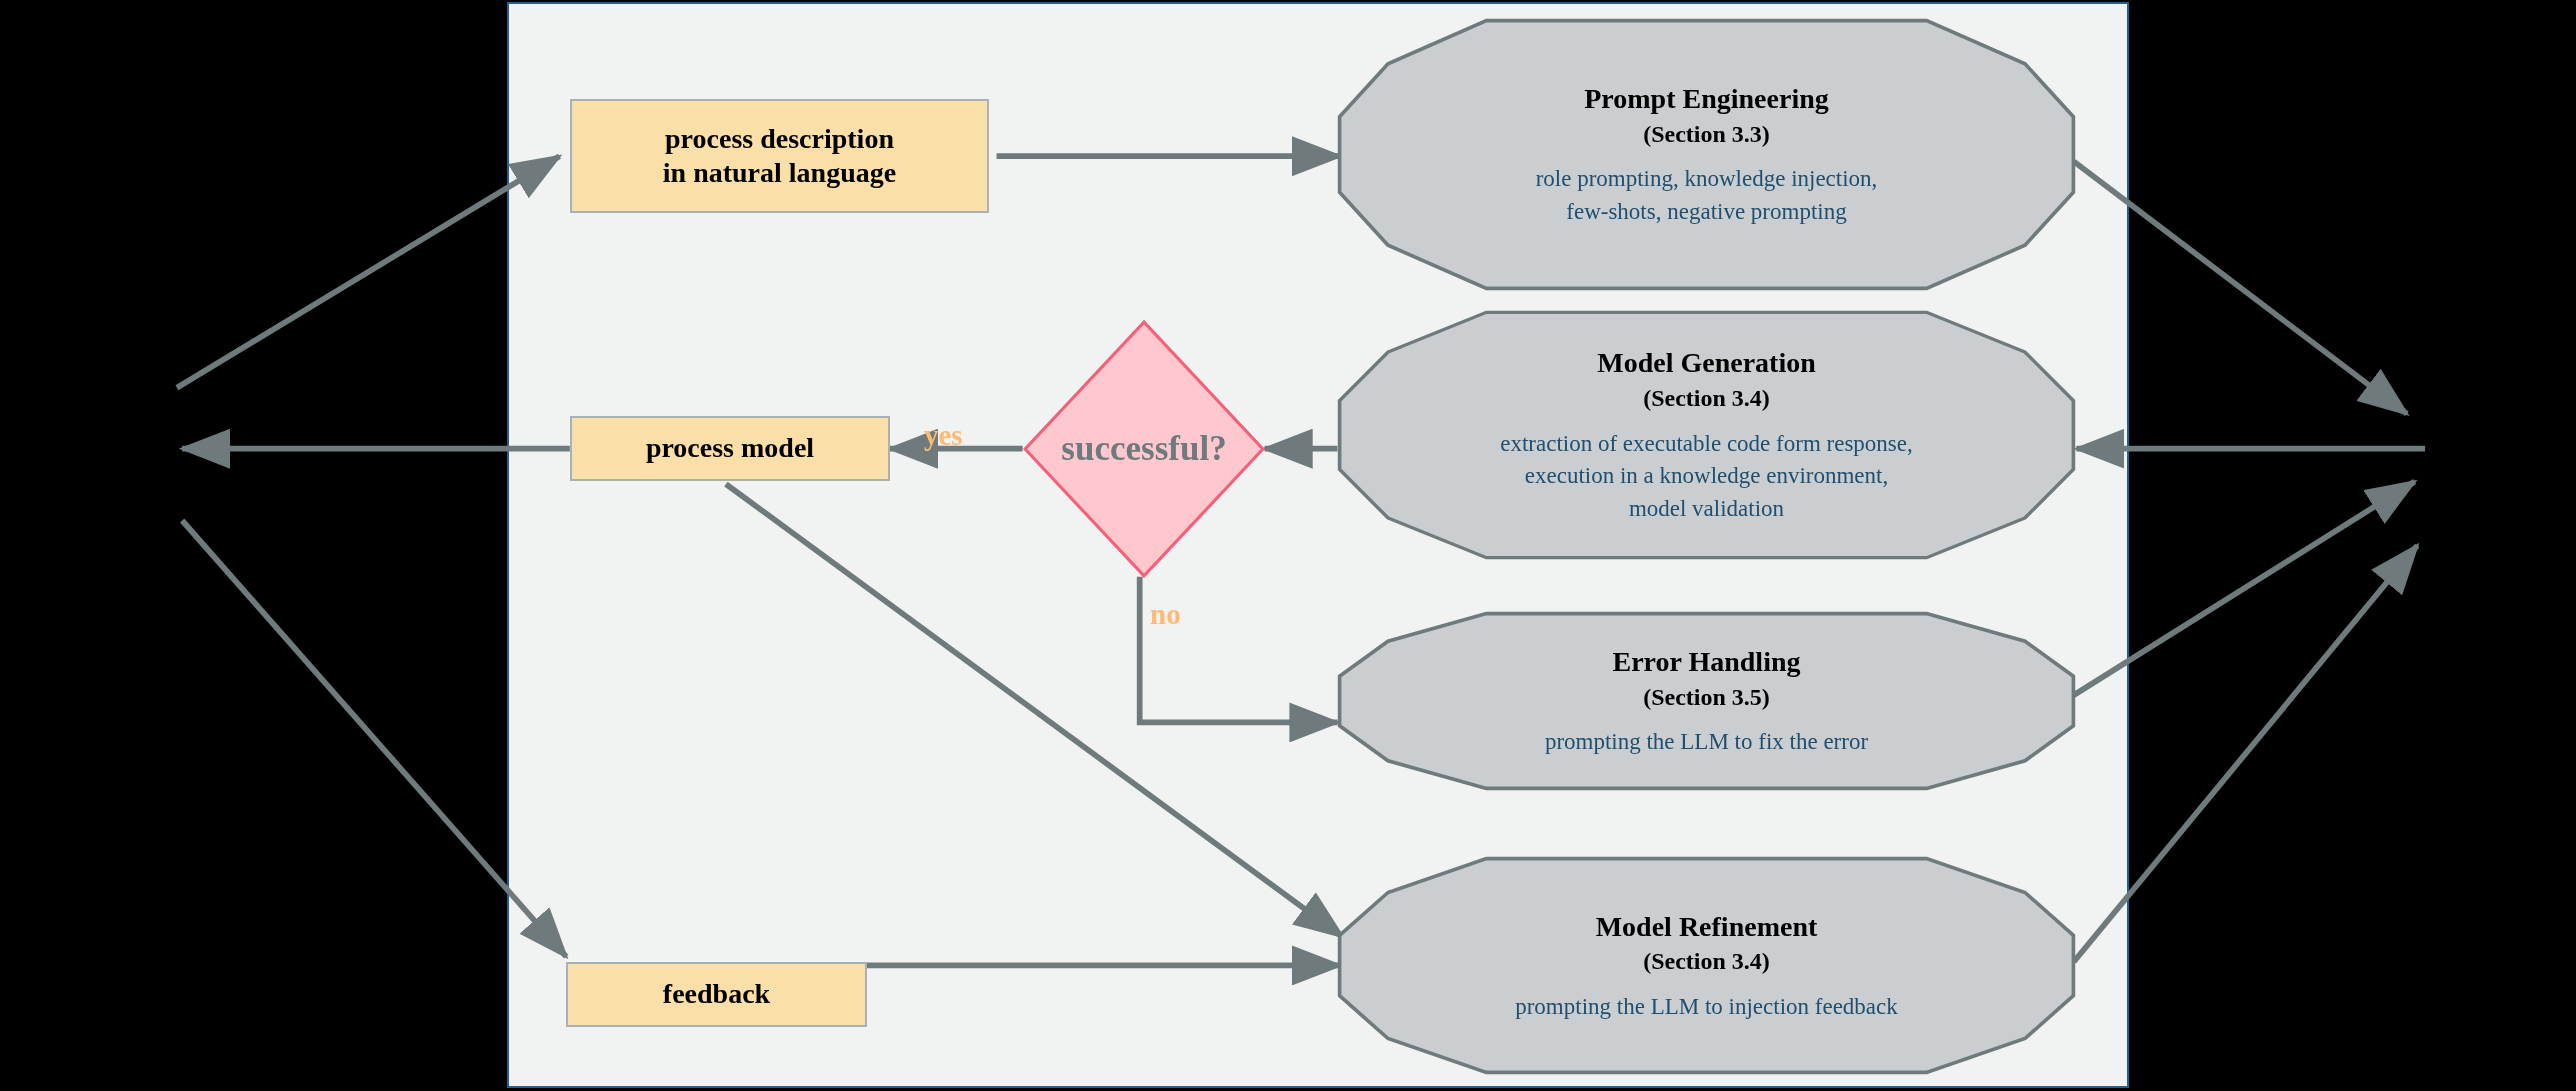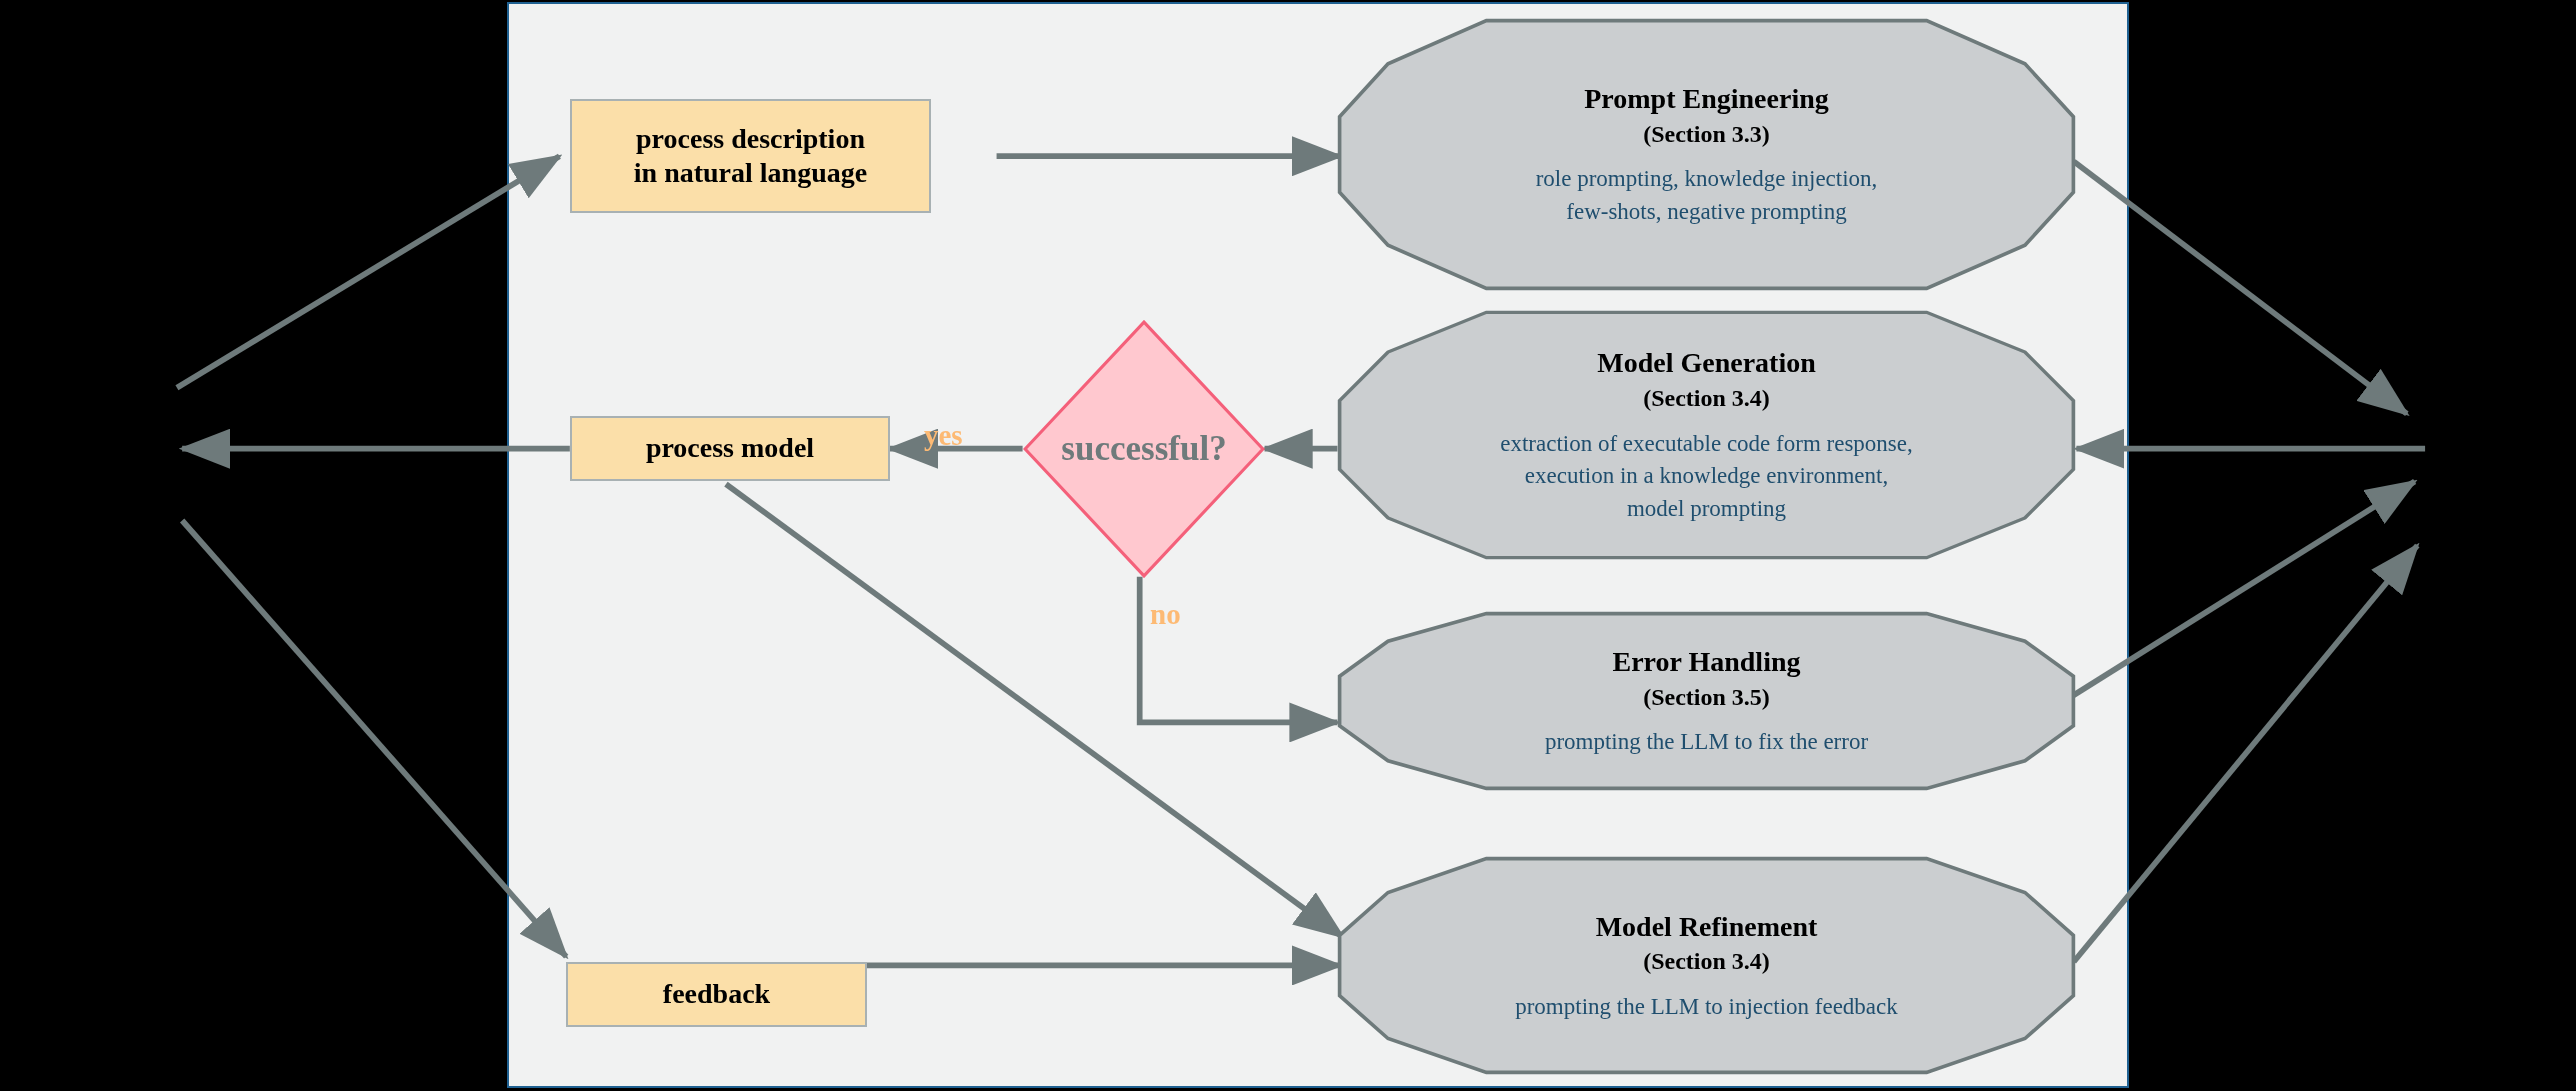--- a/index.html
+++ b/index.html
@@ -162,21 +162,21 @@
 
       <line x1="350" y1="1000" x2="1088" y2="1838" marker-end="url(#arw)"></line>
 
       <line x1="1665" y1="1855" x2="2575" y2="1855" marker-end="url(#arw)"></line>
     </g>
   </svg>
 
   <div class="edge-label" style="left:924px; top:419px;">yes</div>
   <div class="edge-label" style="left:1150px; top:598px;">no</div>
 
-  <div class="node rect-node" style="left:570px; top:99px; width:361px; height:114px; font-size:28px;">
+  <div class="node rect-node" style="left:570px; top:99px; width:419px; height:114px; font-size:28px;">
     <span>process description</span>
     <span>in natural language</span>
   </div>
 
   <div class="node rect-node" style="left:570px; top:416px; width:320px; height:65px; font-size:28px;">
     <span>process model</span>
   </div>
 
   <div class="node rect-node" style="left:566px; top:933px; width:301px; height:65px; font-size:28px;margin-top:29px;">
     <span>feedback</span>
@@ -206,21 +206,21 @@
   <div class="node poly-node" style="left:1337px; top:310px; width:739px; height:250px;">
     <svg class="poly-shape" viewBox="0 0 1420 535" preserveAspectRatio="none">
       <polygon points="287,5 1133,5 1322,90 1415,194 1415,341 1322,445 1133,530 287,530 98,445 5,341 5,194 98,90" fill="#CBCED0" stroke="#6E7A7B" stroke-width="7"></polygon>
     </svg>
     <div class="poly-text">
       <div class="poly-title">Model Generation</div>
       <div class="poly-section">(Section 3.4)</div>
       <div class="poly-desc">
         <div>extraction of executable code form response,</div>
         <div>execution in a knowledge environment,</div>
-        <div>model prompting</div>
+        <div>model validation</div>
       </div>
     </div>
   </div>
 
   <div class="node poly-node" style="left:1337px; top:611px; width:739px; height:180px;">
     <svg class="poly-shape" viewBox="0 0 1420 345" preserveAspectRatio="none">
       <polygon points="287,5 1133,5 1322,58 1415,125 1415,220 1322,287 1133,340 287,340 98,287 5,220 5,125 98,58" fill="#CBCED0" stroke="#6E7A7B" stroke-width="7"></polygon>
     </svg>
     <div class="poly-text">
       <div class="poly-title">Error Handling</div>

